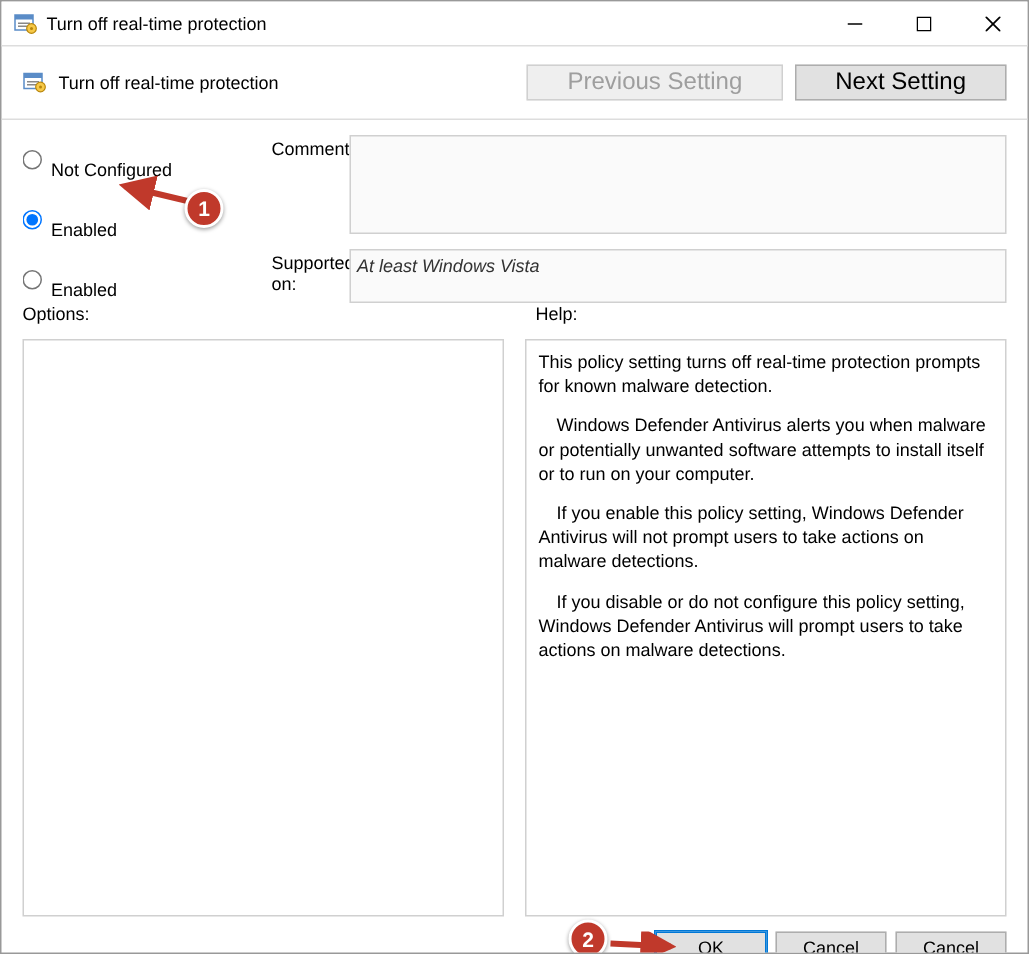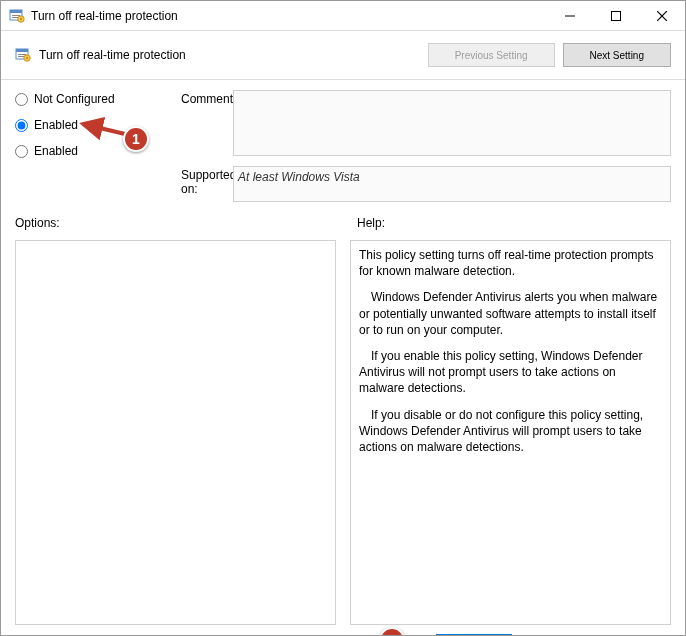--- a/index.html
+++ b/index.html
@@ -53,21 +53,21 @@
   }
   .header .title {
     flex: 1;
     font-size: 12px;
   }
   .header .btn {
     min-width: 94px;
     height: 24px;
     border: 1px solid #adadad;
     background: #e1e1e1;
-    font-size: 10px;
+    font-size: 16px;
     padding: 0 26px;
   }
   .header .btn:disabled {
     color: #9e9e9e;
     background: #efefef;
     border-color: #d0d0d0;
   }
 
   
   .main {
@@ -84,21 +84,21 @@
     display: flex;
     flex-direction: column;
     gap: 12px;
     padding-top: 2px;
   }
   .radio {
     display: flex; align-items: center; gap: 6px;
     position: relative;
   }
   .radio input { margin: 0; }
-  .label { font-size: 12px; }
+  .label { font-size: 12px; margin-top: 14px; }
   .rightlabel {
     text-align: left;
     padding-top: 2px;
     margin-left: 32px;
   }
   textarea.readonly {
     width: 100%;
     resize: none;
     border: 1px solid #d0d0d0;
     background: #fafafa;
@@ -110,21 +110,20 @@
     font-style: italic;
   }
   .comment-box { height: 66px; }
   .supported-box { height: 36px; }
 
   
   .oh-labels {
     display: grid;
     grid-template-columns: 1fr 1fr;
     column-gap: 14px;
-    margin-top: 14px;
     gap: 28px;
   }
   .oh-label { font-size: 12px; padding-bottom: 4px; }
   .oh-grid {
     display: grid;
     grid-template-columns: 1fr 1fr;
     column-gap: 14px;
     margin-top: 6px;
   }
   .options-box, .help-box {

